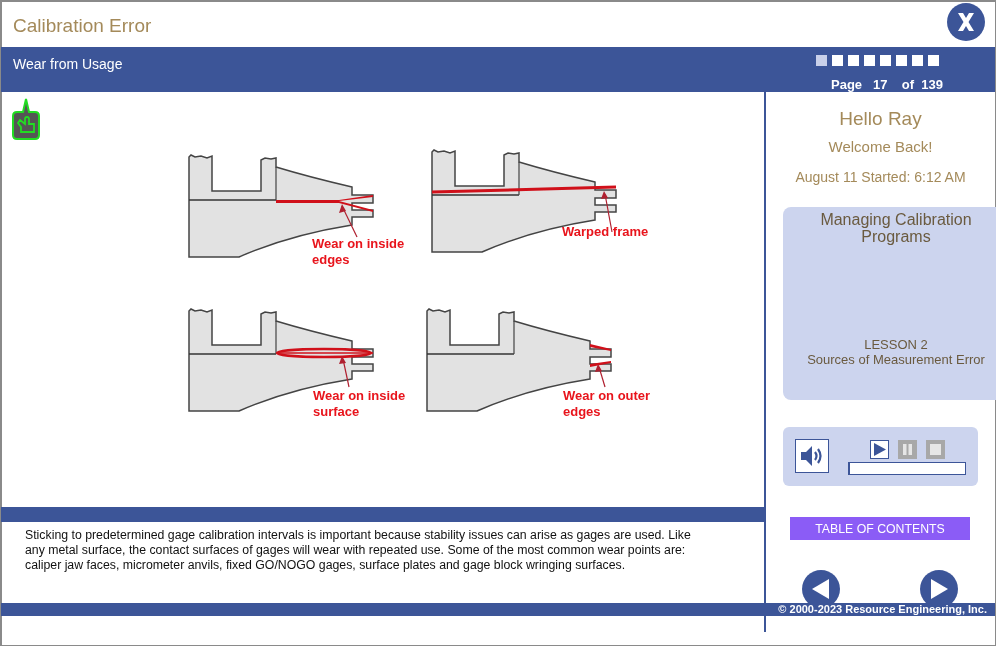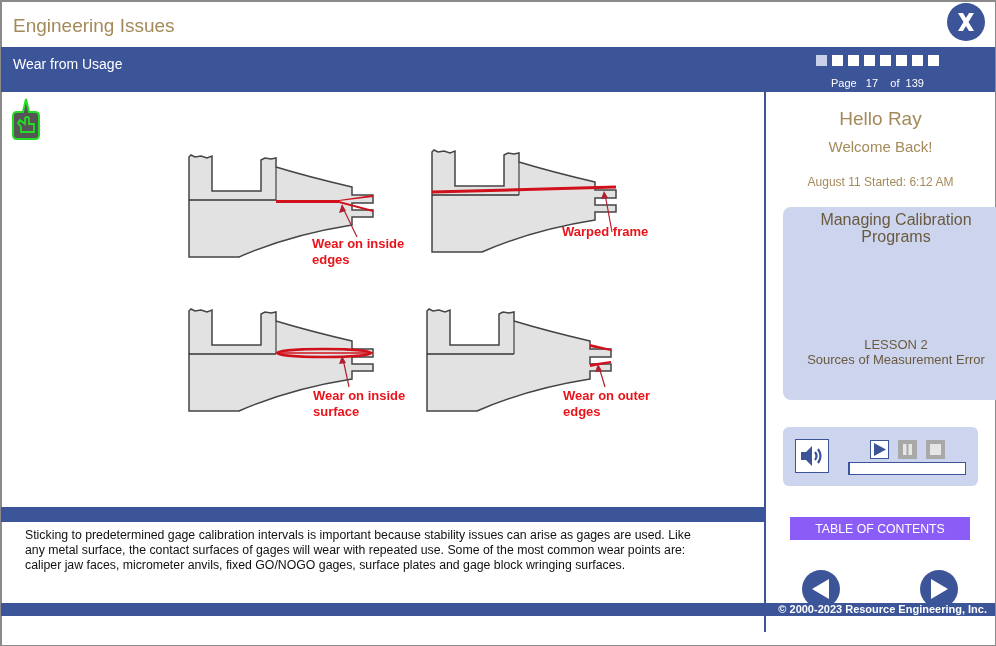--- a/index.html
+++ b/index.html
@@ -6,33 +6,33 @@
   html, body { width: 996px; height: 646px; overflow: hidden; background: #fff; }
   body { font-family: "Liberation Sans", sans-serif; position: relative; }
   .frame { position: absolute; left: 0; top: 0; width: 996px; height: 646px; border: 1px solid #8a8a8a; border-top: 2px solid #8a8a8a; border-left: 2px solid #8a8a8a; }
   .course-title { position: absolute; left: 13px; top: 15px; font-size: 19px; color: #a48a5a; }
   .close-btn { position: absolute; left: 947px; top: 3px; width: 38px; height: 38px; border-radius: 50%; background: #3c5598; color: #fff; font-size: 30px; font-weight: bold; display: flex; align-items: center; justify-content: center; cursor: pointer; }
   .title-bar { position: absolute; left: 1px; top: 47px; width: 994px; height: 45px; background: #3c5598; }
   .page-title { position: absolute; left: 12px; top: 9px; font-size: 14px; color: #fff; }
   .page-dots { position: absolute; left: 815px; top: 8px; display: flex; gap: 5px; }
   .page-dot { width: 11px; height: 11px; background: #fff; }
   .page-dot.active { background: #c9d0ea; }
-  .page-counter { position: absolute; left: 830px; top: 30px; font-size: 11px; font-weight: normal; color: #fff; white-space: pre; }
+  .page-counter { position: absolute; left: 830px; top: 30px; font-size: 13px; font-weight: bold; color: #fff; white-space: pre; }
   .pointer-icon { position: absolute; left: 12px; top: 98px; }
   .divider-v { position: absolute; left: 764px; top: 92px; width: 2px; height: 540px; background: #3c5598; }
   .diagram { position: absolute; left: 0; top: 92px; width: 764px; height: 415px; }
   .diagram-label { position: absolute; font-size: 13px; font-weight: bold; color: #e8141c; line-height: 16px; }
   .text-bar { position: absolute; left: 1px; top: 507px; width: 763px; height: 15px; background: #3c5598; }
   .body-text { position: absolute; left: 25px; top: 528px; width: 720px; font-size: 12.3px; line-height: 15px; color: #111; white-space: pre-line; }
   .footer { position: absolute; left: 1px; top: 603px; width: 994px; height: 13px; background: #3c5598; }
   .copyright { position: absolute; right: 8px; top: 0; font-size: 11px; font-weight: bold; color: #fff; }
   .greeting { position: absolute; left: 766px; top: 105px; width: 229px; text-align: center; color: #a48a5a; }
   .greeting .hello { font-size: 19px; line-height: 28px; }
   .greeting .welcome { font-size: 15px; line-height: 28px; }
-  .greeting .started { font-size: 12px; margin-top: 14px; }
+  .greeting .started { font-size: 14px; margin-top: 8px; }
   .lesson-card { position: absolute; left: 783px; top: 207px; width: 226px; height: 193px; background: #ccd4ee; border-radius: 8px; text-align: center; color: #6a5a3f; }
   .lesson-card .course { font-size: 16px; line-height: 17px; margin-top: 4px; padding: 0 10px; }
   .lesson-card .lesson { position: absolute; left: 0; top: 130px; width: 100%; font-size: 13px; line-height: 15px; }
   .audio-panel { position: absolute; left: 783px; top: 427px; width: 195px; height: 59px; background: #ccd4ee; border-radius: 6px; }
   .speaker-btn { position: absolute; left: 12px; top: 12px; width: 34px; height: 34px; background: #fff; border: 1px solid #3c5598; display: flex; align-items: center; justify-content: center; }
   .ctrl { position: absolute; top: 13px; width: 19px; height: 19px; display: flex; align-items: center; justify-content: center; }
   .ctrl.play { left: 87px; background: #fff; border: 1px solid #3c5598; }
   .ctrl.pause { left: 115px; background: #a8a8a8; }
   .ctrl.stop { left: 143px; background: #a8a8a8; }
   .progress { position: absolute; left: 65px; top: 35px; width: 118px; height: 13px; background: #fff; border: 1px solid #3c5598; }
@@ -40,21 +40,21 @@
   .toc-btn { position: absolute; left: 790px; top: 517px; width: 180px; height: 23px; background: #8b5cf6; color: #fff; font-size: 12.3px; display: flex; align-items: center; justify-content: center; cursor: pointer; }
   .nav-btn { position: absolute; top: 570px; width: 38px; height: 38px; border-radius: 50%; background: #3c5598; cursor: pointer; display: flex; align-items: center; justify-content: center; }
   .nav-btn.prev { left: 802px; }
   .nav-btn.next { left: 920px; }
 </style>
 </head>
 <body>
 
 <div class="frame"></div>
 
-<div class="course-title">Engineering Issues</div>
+<div class="course-title">Calibration Error</div>
 
 <div class="close-btn">
   <svg width="24" height="24" viewBox="0 0 24 24">
     <path d="M4 3 L9 3 L12 8 L15 3 L20 3 L14.5 12 L20 21 L15 21 L12 16 L9 21 L4 21 L9.5 12 Z" fill="#fff"></path>
   </svg>
 </div>
 
 <div class="title-bar">
   <div class="page-title">Wear from Usage</div>
   <div class="page-dots">

